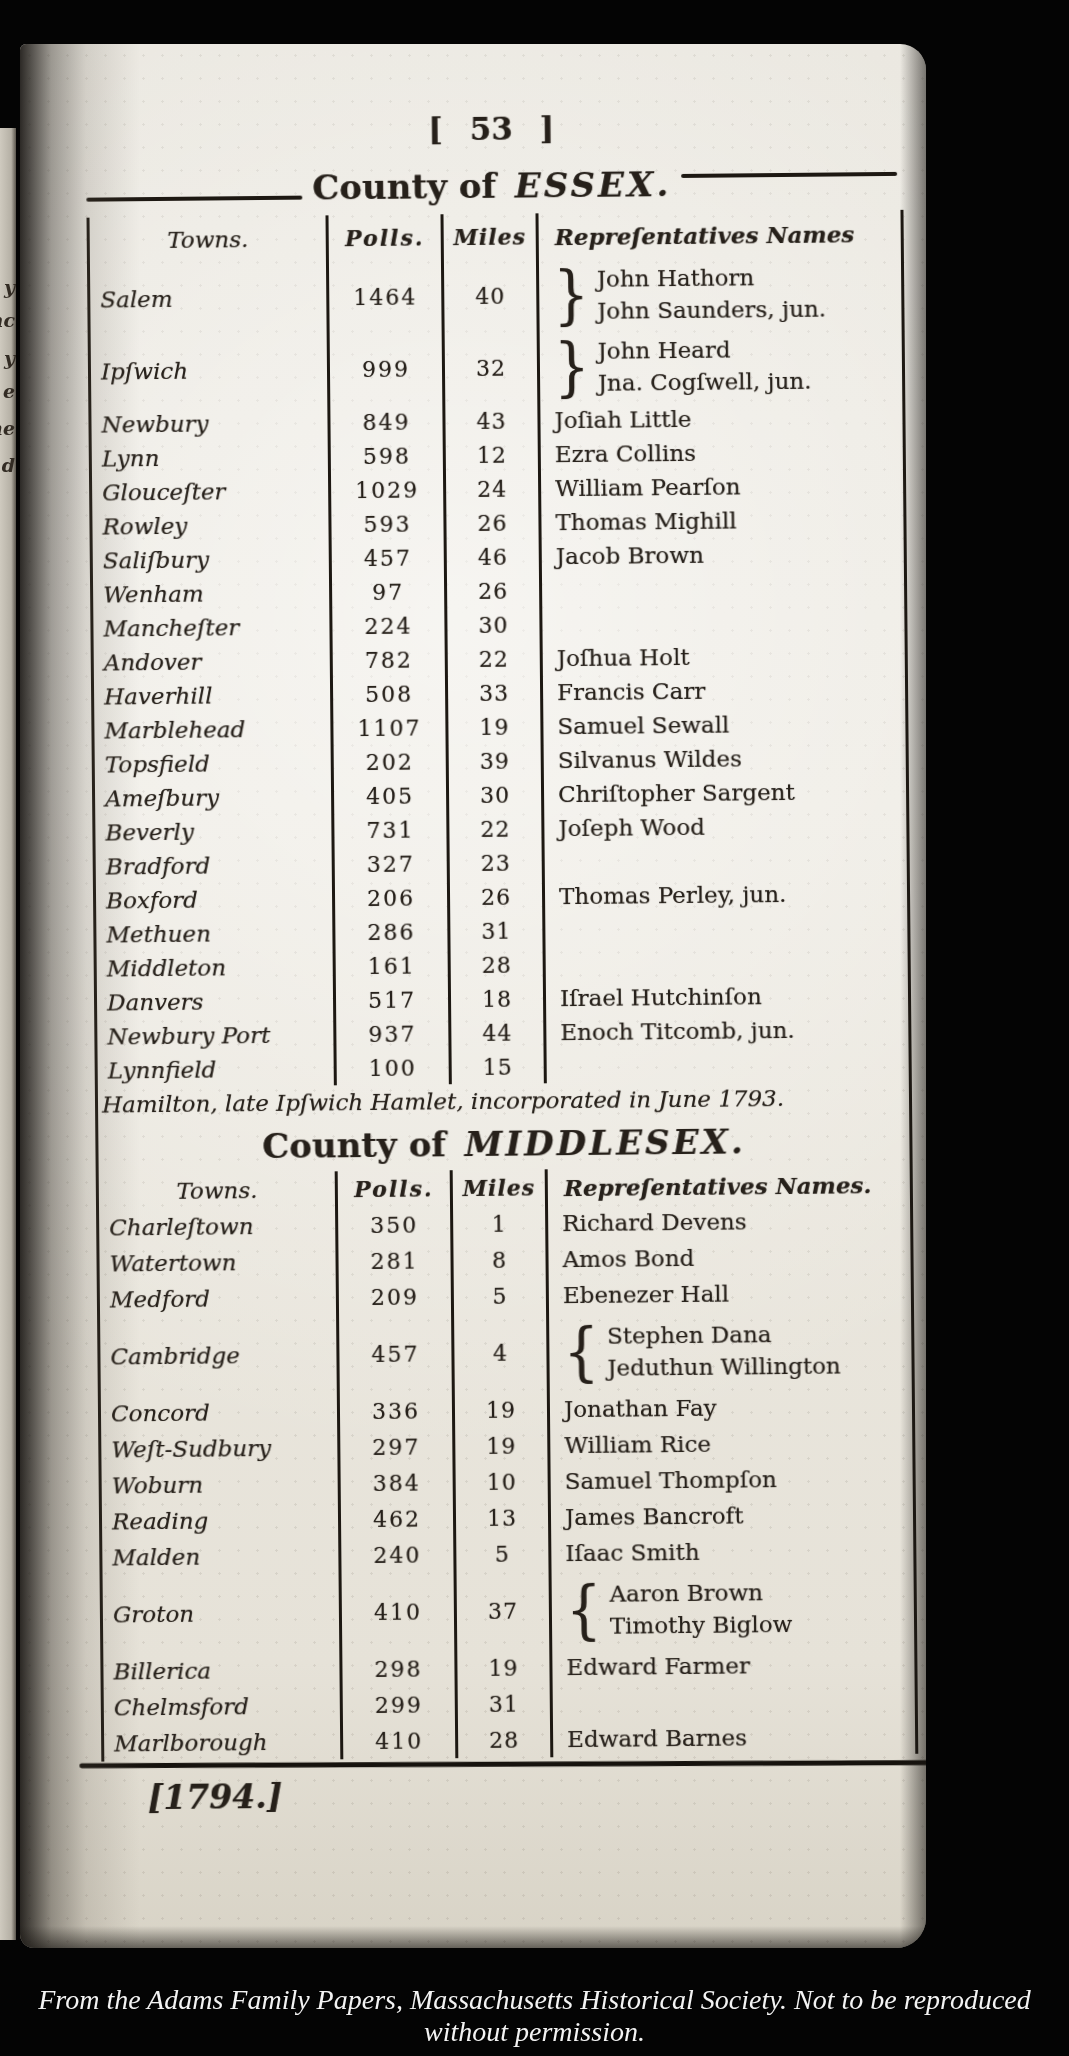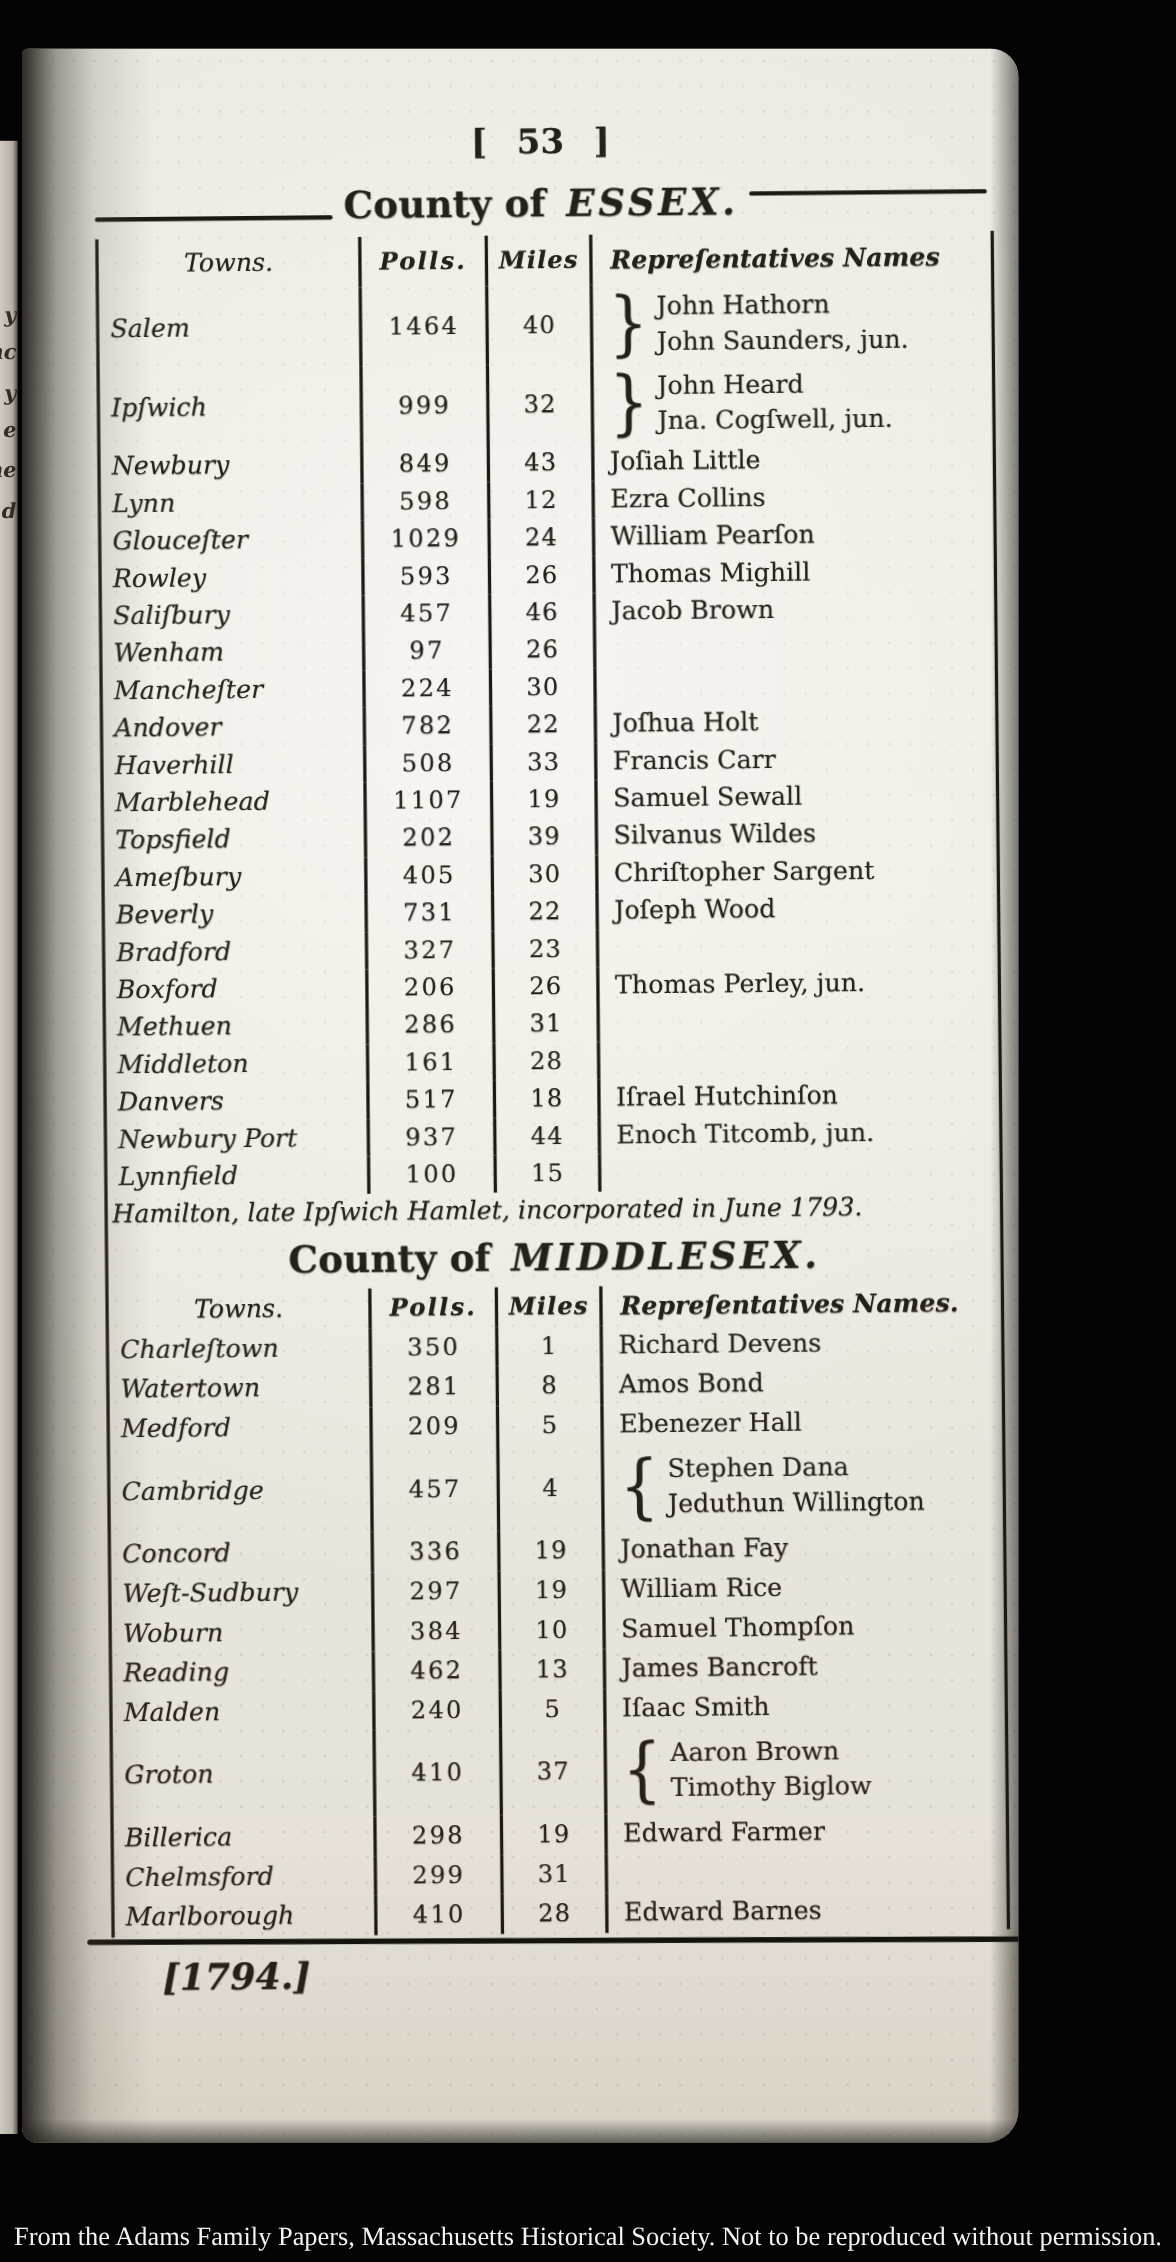--- a/index.html
+++ b/index.html
@@ -65,21 +65,21 @@
 
   .note-row{height:34px;display:flex;align-items:center;padding-left:4px;
     font-style:italic;font-size:23px;white-space:nowrap;}
 
   .bottom-rule{width:856px;margin:4px 0 0 52px;height:5px;background:#16120d;
     border-radius:3px;transform:rotate(.35deg);}
   .sig-mark{margin:8px 0 0 120px;font-size:33px;font-weight:bold;font-style:italic;
     word-spacing:4px;}
 
   .caption{position:absolute;left:0;right:0;bottom:8px;text-align:center;color:#f3f3f3;
-    font-family:"Liberation Serif",serif;font-size:24px;text-shadow:0 0 1px #000;}
+    font-family:"Liberation Serif",serif;font-size:28px;text-shadow:0 0 1px #000;font-style:italic;}
 </style>
 </head>
 <body>
 
 <div class="photo">
 
   <div class="prev-strip" id="prev-strip">
       <span class="frag" style="top: 150px;">y</span>
       <span class="frag" style="top: 183px;">nc</span>
       <span class="frag" style="top: 221px;">y</span>

